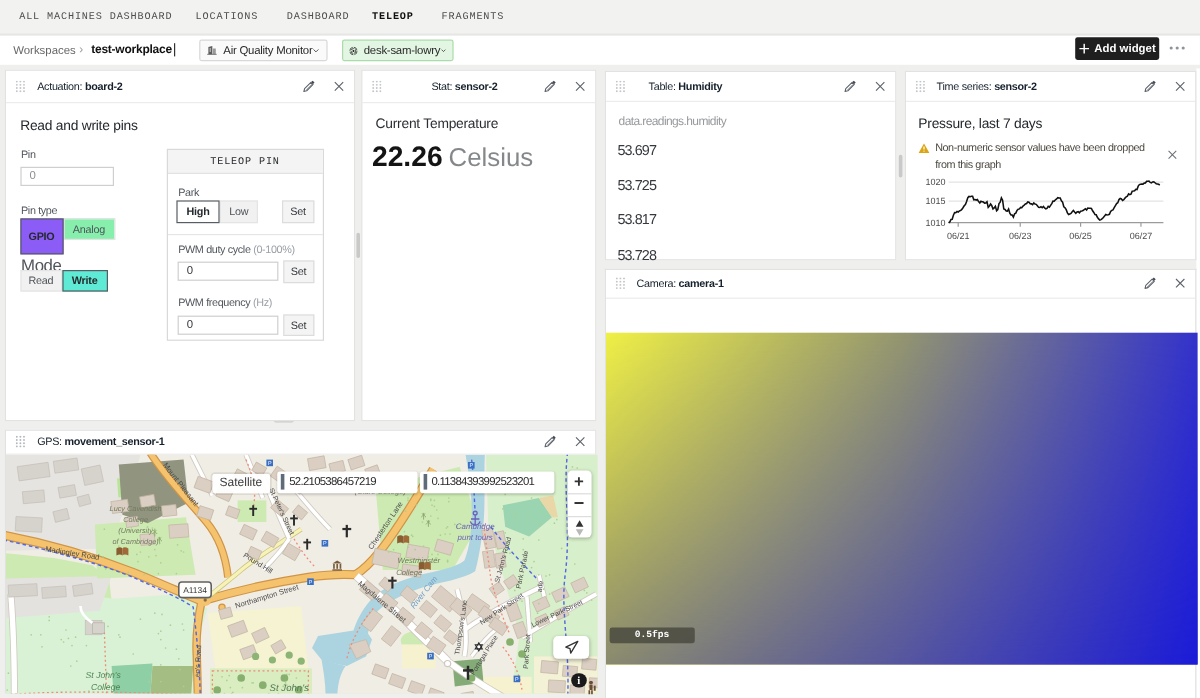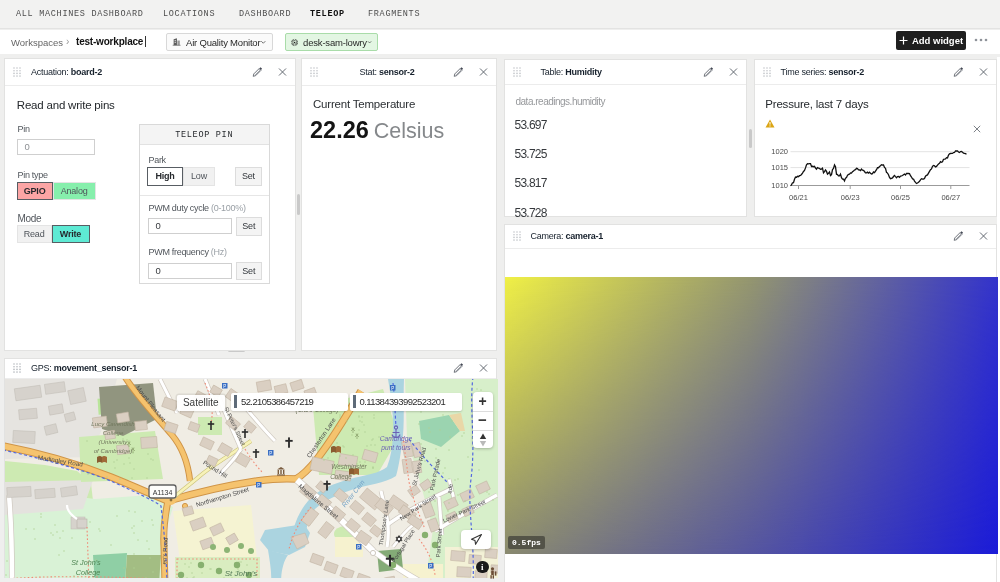--- a/index.html
+++ b/index.html
@@ -95,23 +95,23 @@
         <path d="M7.9 1.3l1.6 1.6" stroke="#434854" stroke-width="1.7"></path>
       </svg>
     <svg class="hico" style="right:8px;" width="9" height="9" viewBox="0 0 9 9">
         <path d="M1 1l7 7M8 1l-7 7" stroke="#5d636b" stroke-width="0.95"></path>
       </svg>
   </div>
   <span class="abs" style="left:11.8px;top:39.5px;font-size:11.5px;letter-spacing:-0.2px;color:#24282c;">Read and write pins</span>
   <span class="abs" style="left:12.5px;top:65px;font-size:9px;letter-spacing:-0.3px;color:#51565c;">Pin</span>
   <div class="abs" style="left:11.6px;top:80px;width:78px;height:16px;border:1px solid #cfcfcf;background:#fff;font-size:9.5px;color:#8d9094;line-height:14px;padding-left:7px;">0</div>
   <span class="abs" style="left:12.5px;top:111px;font-size:9px;letter-spacing:-0.3px;color:#51565c;">Pin type</span>
-  <div class="abs" style="left:11.6px;top:123px;width:36px;height:18px;background:#fca5a5;border:1px solid #585d63;z-index:2;font-size:9px;letter-spacing:-0.2px;font-weight:bold;color:#26292d;display:flex;align-items:center;justify-content:center;">GPIO</div>
+  <div class="abs" style="left:11.6px;top:123px;width:36px;height:30px;background:#8b5cf6;border:1px solid #585d63;z-index:2;font-size:9px;letter-spacing:-0.2px;font-weight:bold;color:#26292d;display:flex;align-items:center;justify-content:center;">GPIO</div>
   <div class="abs" style="left:47.6px;top:123px;width:43px;height:18px;background:#86efac;border:1px solid #e4e4e4;font-size:9px;letter-spacing:-0.2px;color:#4f545a;display:flex;align-items:center;justify-content:center;">Analog</div>
-  <span class="abs" style="left:12.5px;top:154px;font-size:10px;letter-spacing:-0.3px;color:#51565c;">Mode</span>
+  <span class="abs" style="left:12.5px;top:154px;font-size:14px;letter-spacing:-0.3px;color:#51565c;">Mode</span>
   <div class="abs" style="left:11.6px;top:166px;width:35px;height:18px;background:#f1f1f1;border:1px solid #e4e4e4;font-size:9px;letter-spacing:-0.2px;color:#4f545a;display:flex;align-items:center;justify-content:center;">Read</div>
   <div class="abs" style="left:46.5px;top:166px;width:38px;height:18px;background:#5eead4;border:1px solid #585d63;z-index:2;font-size:9px;letter-spacing:-0.2px;font-weight:bold;color:#26292d;display:flex;align-items:center;justify-content:center;">Write</div>
 
   <div class="abs" style="left:133.7px;top:64.5px;width:131px;height:160px;border:1px solid #d9d9d9;">
     <div class="abs" style="left:0;top:0;width:100%;height:20px;background:#f4f4f4;border-bottom:1px solid #e2e2e2;text-align:center;font-family:'Liberation Mono',monospace;font-size:8.5px;letter-spacing:0.7px;color:#26292d;line-height:20px;">TELEOP PIN</div>
     <span class="abs" style="left:8.8px;top:30px;font-size:9px;letter-spacing:-0.3px;color:#51565c;">Park</span>
     <div class="abs" style="left:7.3px;top:42.5px;width:36px;height:18.5px;background:#fff;border:1px solid #585d63;z-index:2;font-size:9px;letter-spacing:-0.2px;font-weight:bold;color:#26292d;display:flex;align-items:center;justify-content:center;">High</div>
     <div class="abs" style="left:43.3px;top:42.5px;width:32px;height:18.5px;background:#f1f1f1;border:1px solid #e4e4e4;font-size:9px;letter-spacing:-0.2px;color:#4f545a;display:flex;align-items:center;justify-content:center;">Low</div>
     <div class="abs" style="left:95.2px;top:42.5px;width:27px;height:18.5px;background:#f4f4f4;border:1px solid #dcdcdc;font-size:9px;letter-spacing:-0.2px;color:#33373c;display:flex;align-items:center;justify-content:center;">Set</div>
     <div class="abs" style="left:0;top:70px;width:100%;border-top:1px solid #e6e6e6;"></div>
@@ -218,20 +218,21 @@
     <svg class="hico" style="right:8px;" width="9" height="9" viewBox="0 0 9 9">
         <path d="M1 1l7 7M8 1l-7 7" stroke="#5d636b" stroke-width="0.95"></path>
       </svg>
   </div>
   <span class="abs" style="left:10.8px;top:37.5px;font-size:11.5px;letter-spacing:-0.2px;color:#24282c;">Pressure, last 7 days</span>
   <svg class="abs" style="left:10.3px;top:59px;" width="10" height="9" viewBox="0 0 10 9">
       <path d="M5 0.6L9.5 8.4H0.5z" fill="#dba514"></path>
       <path d="M5 3v2.6" stroke="#fff" stroke-width="1"></path>
       <circle cx="5" cy="6.9" r="0.55" fill="#fff"></circle>
     </svg>
+  <div class="abs" style="left:24.8px;top:57px;width:182px;font-size:9px;letter-spacing:-0.35px;line-height:13.5px;color:#4e4a42;">Non-numeric sensor values have been dropped from this graph</div>
   <svg class="abs" style="right:15px;top:65px;" width="8" height="8" viewBox="0 0 8 8">
       <path d="M0.8 0.8l6.4 6.4M7.2 0.8L0.8 7.2" stroke="#6d7278" stroke-width="0.9"></path>
     </svg>
   <svg class="abs" style="left:0;top:0;" width="243.5" height="158" viewBox="0 0 243.5 158">
     <g stroke="#e3e3e3" stroke-width="1">
         <line x1="35.5" y1="91.7" x2="214.5" y2="91.7"></line>
         <line x1="35.5" y1="107.6" x2="214.5" y2="107.6"></line>
       </g>
     <line x1="35.5" y1="125.5" x2="214.5" y2="125.5" stroke="#9b9b9b" stroke-width="1"></line>
     <g stroke="#9b9b9b" stroke-width="1">
@@ -297,21 +298,21 @@
           <stop offset="0" stop-color="#fff" stop-opacity="0"></stop>
           <stop offset="1" stop-color="#fff" stop-opacity="1"></stop>
         </linearGradient>
       <mask id="gm">
           <rect x="0" y="0" width="493.5" height="277" fill="url(#gfade)"></rect>
         </mask>
     </defs>
     <rect x="0" y="0" width="493.5" height="277" fill="url(#gtop)"></rect>
     <rect x="0" y="0" width="493.5" height="277" fill="url(#gbot)" mask="url(#gm)"></rect>
   </svg>
-  <span class="abs" style="left:3.5px;top:311px;background:rgba(72,72,62,0.82);color:#fff;font-family:'Liberation Mono',monospace;font-size:8px;font-weight:bold;padding:2px 4px;border-radius:2px;">0.5fps</span>
+  <span class="abs" style="left:3.5px;top:298px;background:rgba(72,72,62,0.82);color:#fff;font-family:'Liberation Mono',monospace;font-size:8px;font-weight:bold;padding:2px 21px;border-radius:2px;">0.5fps</span>
 </div>
 
 <div class="widget" id="w6" style="left:4px;top:357.5px;width:493px;height:220px;">
   <div class="whead" style="height:20px;">
     <svg class="dots" viewBox="0 0 8 10">
         <g fill="#b4b8bd">
           <circle cx="1" cy="1" r="0.8"></circle>
           <circle cx="4" cy="1" r="0.8"></circle>
           <circle cx="7" cy="1" r="0.8"></circle>
           <circle cx="1" cy="3.7" r="0.8"></circle>

